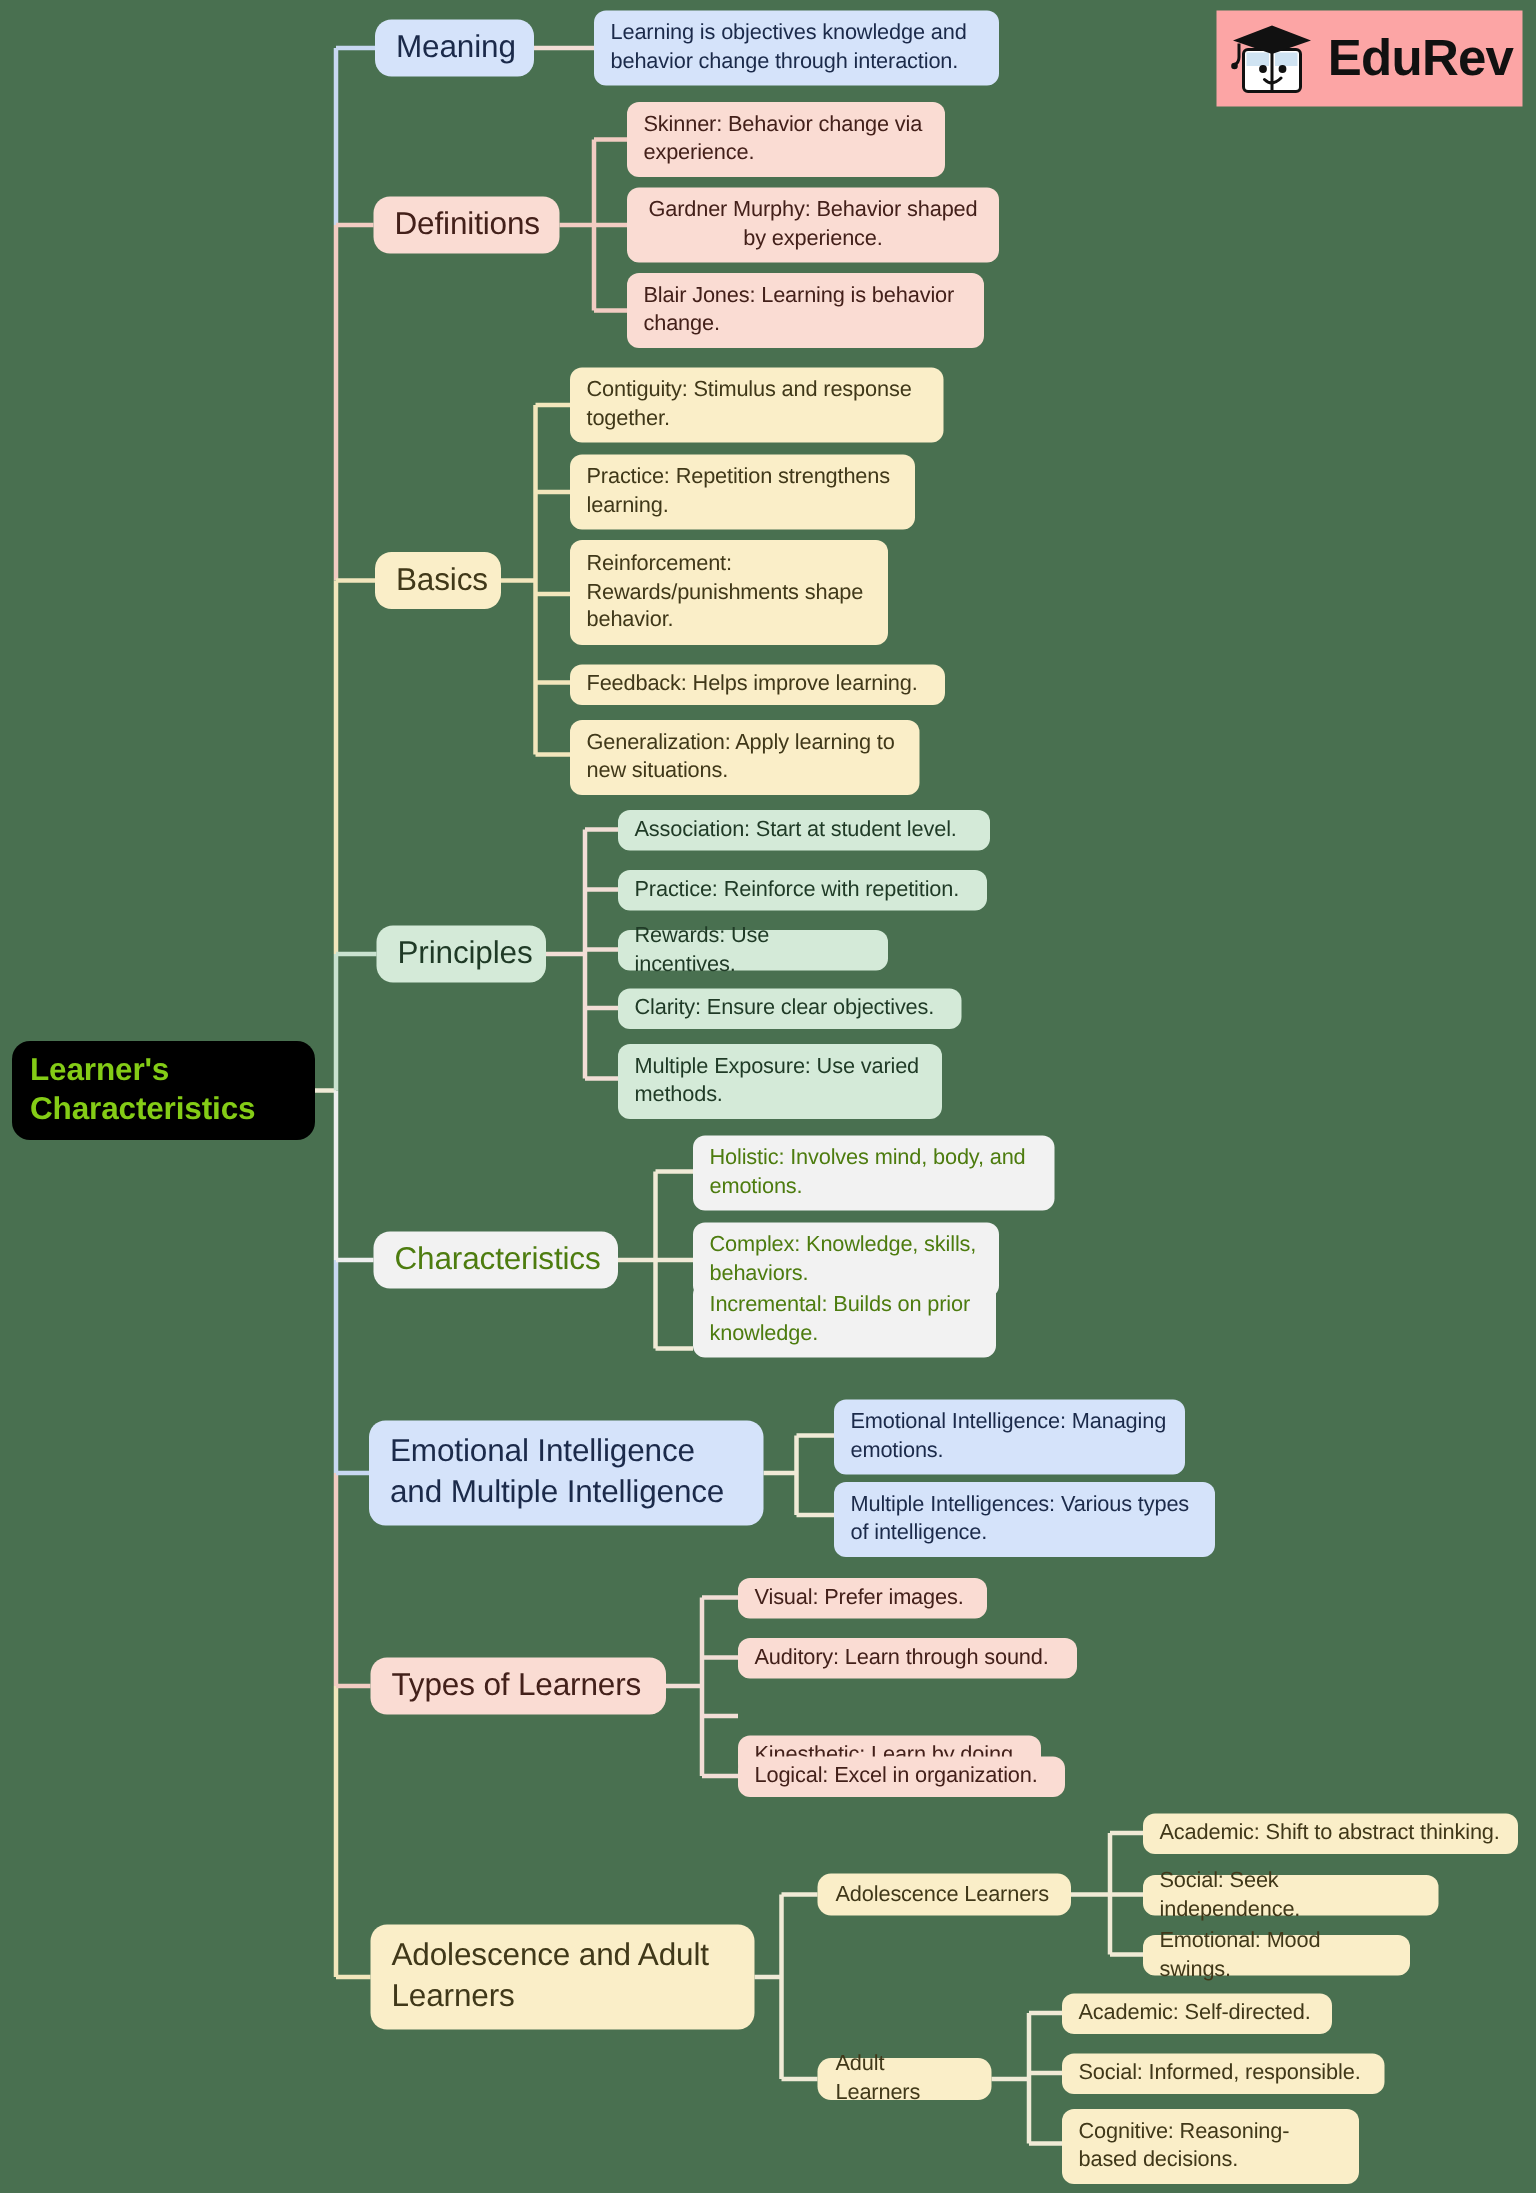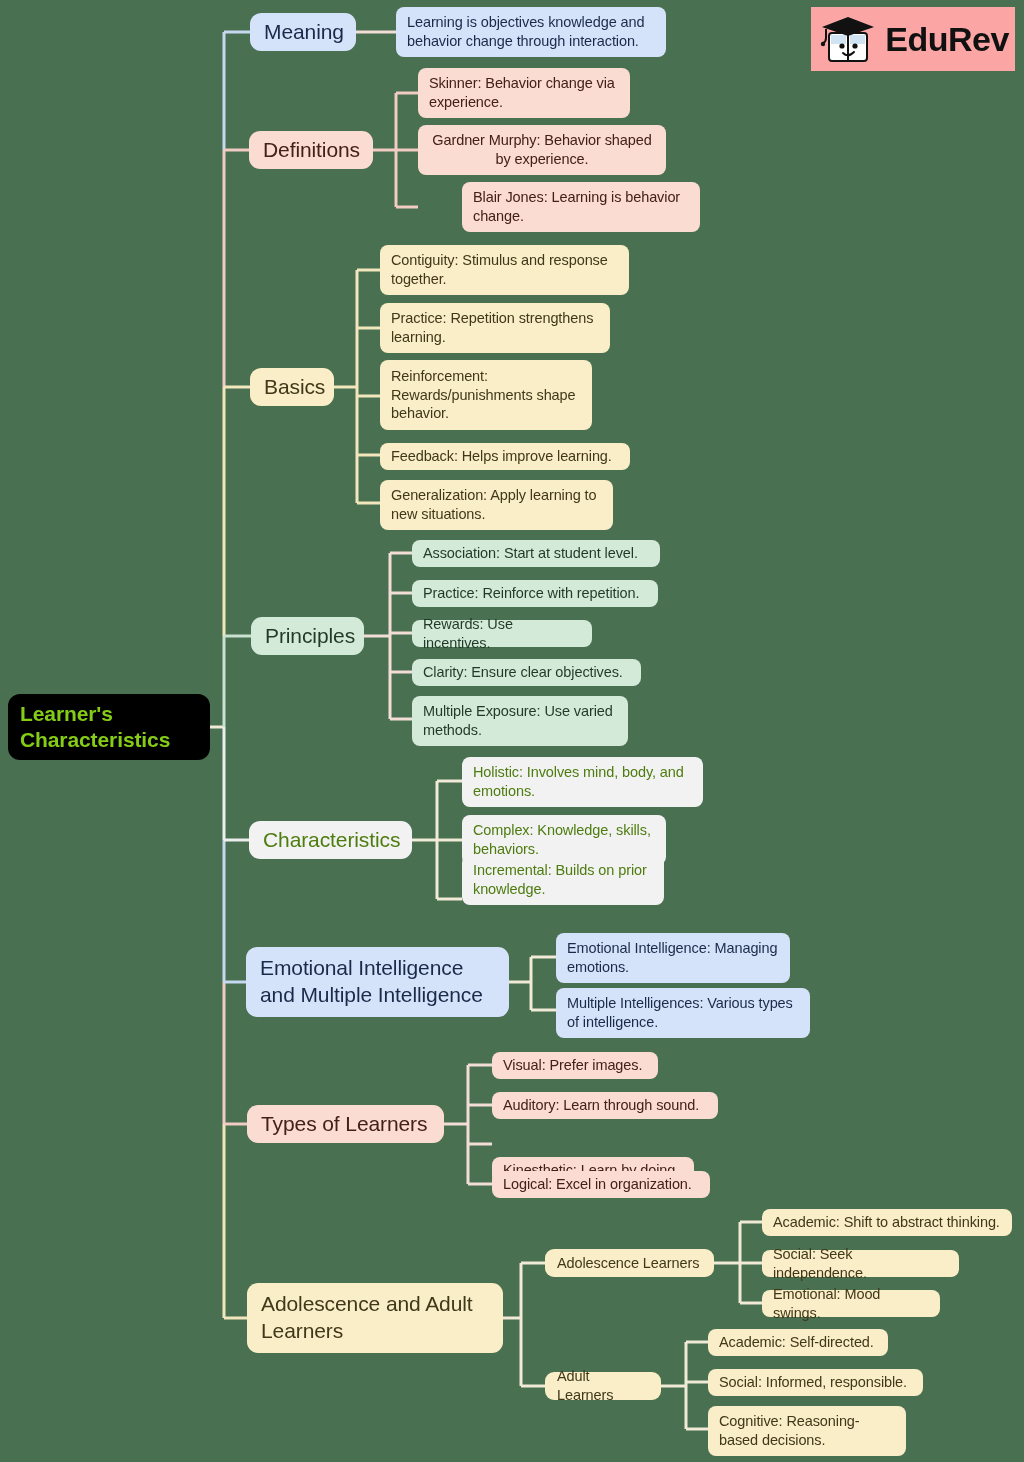--- a/index.html
+++ b/index.html
@@ -193,21 +193,21 @@
 
   <div class="node branch c-pink" style="left:249px; top:131px; width:124px; height:38px;">
     <span>Definitions</span>
   </div>
   <div class="node leaf c-pink" style="left:418px; top:68px; width:212px; height:50px;">
     <span>Skinner: Behavior change via experience.</span>
   </div>
   <div class="node leaf c-pink" style="left:418px; top:125px; width:248px; height:50px;text-align:center;">
     <span>Gardner Murphy: Behavior shaped by experience.</span>
   </div>
-  <div class="node leaf c-pink" style="left:418px; top:182px; width:238px; height:50px;margin-left:44px;">
+  <div class="node leaf c-pink" style="left:418px; top:182px; width:238px; height:50px;">
     <span>Blair Jones: Learning is behavior change.</span>
   </div>
 
   <div class="node branch c-cream" style="left:250px; top:368px; width:84px; height:38px;">
     <span>Basics</span>
   </div>
   <div class="node leaf c-cream" style="left:380px; top:245px; width:249px; height:50px;">
     <span>Contiguity: Stimulus and response together.</span>
   </div>
   <div class="node leaf c-cream" style="left:380px; top:303px; width:230px; height:50px;">

